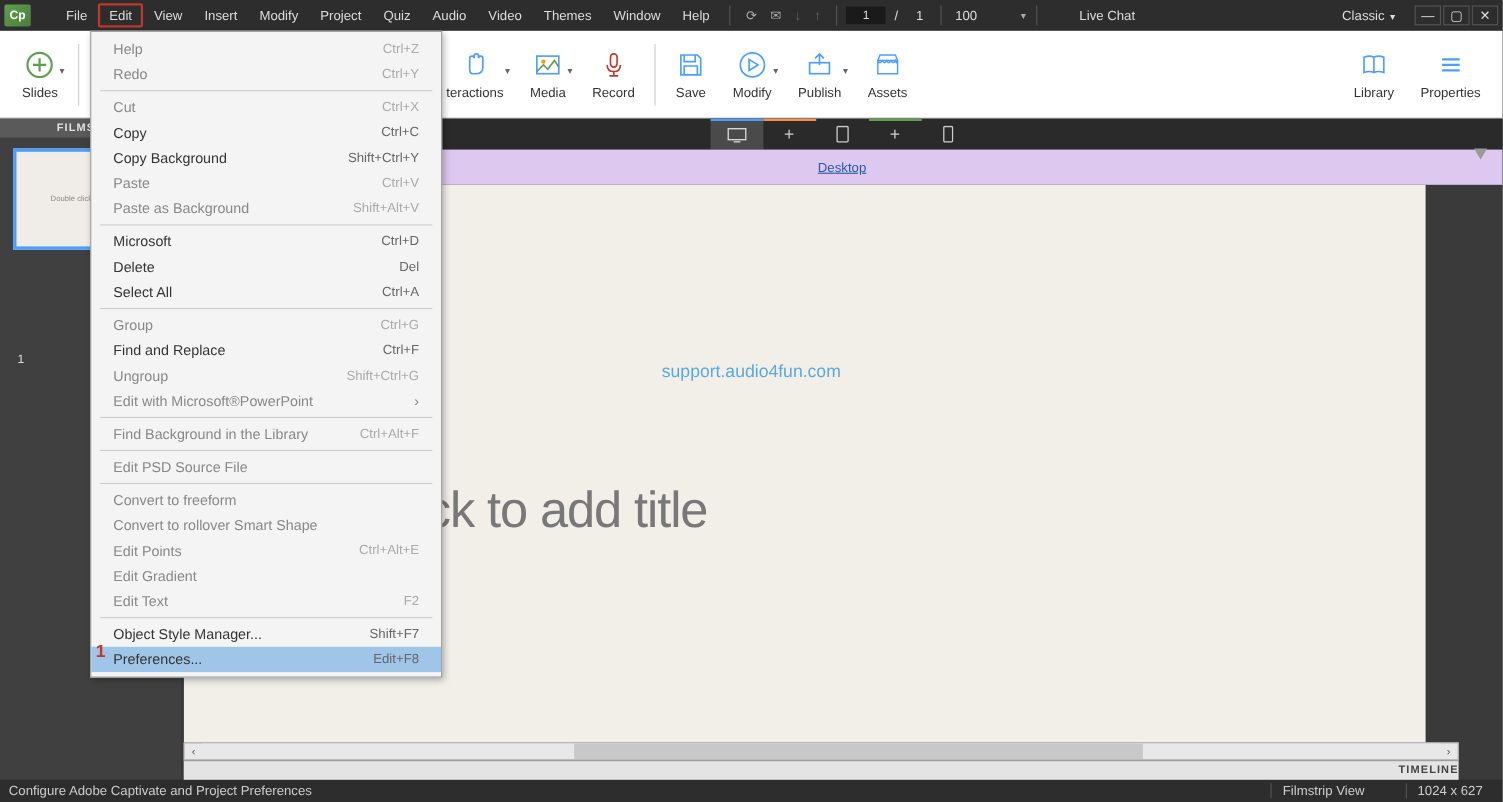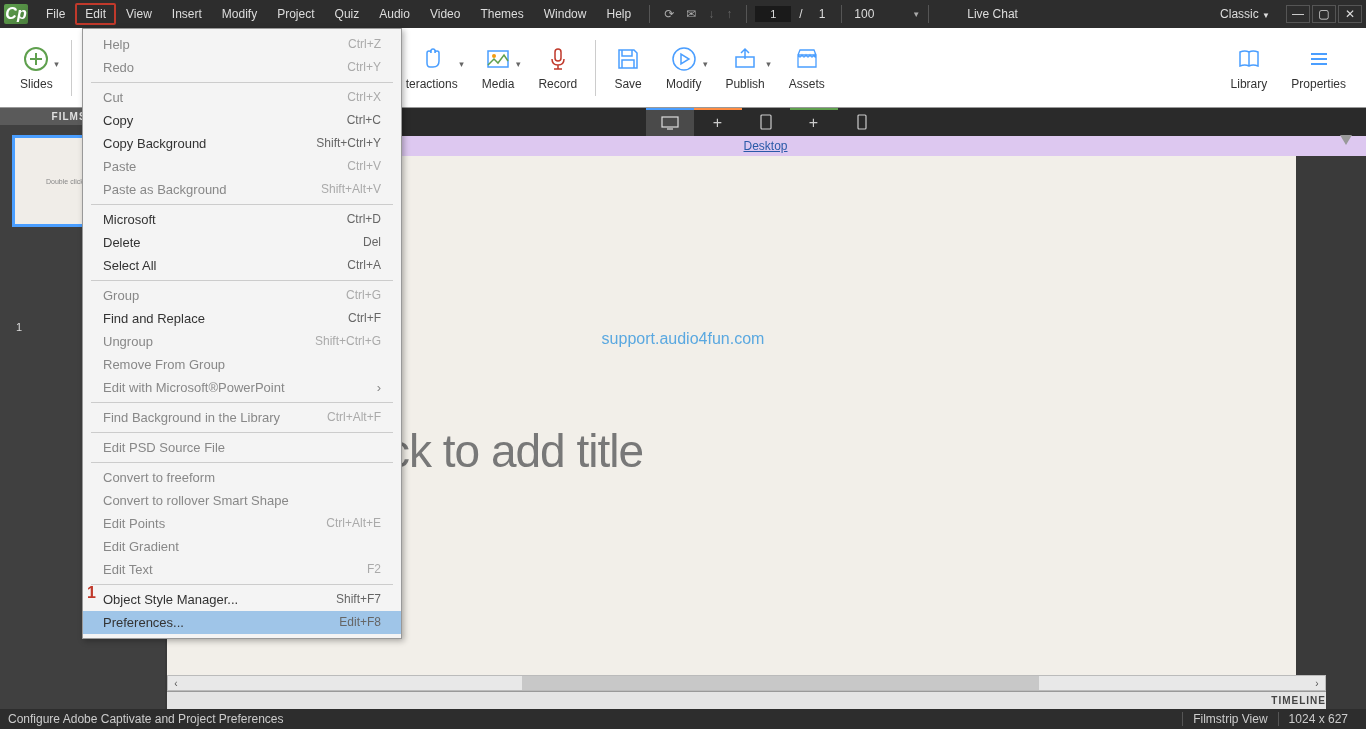--- a/index.html
+++ b/index.html
@@ -1,20 +1,20 @@
 <!DOCTYPE html>
 <html><head>
 <meta charset="utf-8">
 <style>
 * { margin: 0; padding: 0; box-sizing: border-box; font-family: "Segoe UI", Tahoma, sans-serif; }
 body { width: 1366px; height: 729px; background: #2d2d2d; overflow: hidden; position: relative; }
 
 
 .menubar { background: #2d2d2d; height: 28px; display: flex; align-items: center; padding: 0 4px; color: #ddd; font-size: 12px; }
-.logo { width: 24px; height: 20px; background: linear-gradient(135deg, #5fa04e, #4a7d3c); border-radius: 2px; margin-right: 8px; color: #fff; font-size: 16px; font-weight: bold; display: flex; align-items: center; justify-content: center; font-style: italic; }
+.logo { width: 24px; height: 20px; background: linear-gradient(135deg, #5fa04e, #4a7d3c); border-radius: 2px; margin-right: 22px; color: #fff; font-size: 11px; font-weight: bold; display: flex; align-items: center; justify-content: center; }
 .menu-item { padding: 4px 10px; cursor: pointer; }
 .menu-item.highlighted { border: 2px solid #c0392b; border-radius: 2px; padding: 2px 8px; }
 .menubar-sep { width: 1px; height: 18px; background: #555; margin: 0 8px; }
 .menubar-icon { padding: 2px 6px; color: #aaa; cursor: pointer; }
 .page-input { background: #1a1a1a; color: #ddd; width: 36px; text-align: center; border: none; font-size: 11px; padding: 2px; }
 .page-total { color: #ddd; margin: 0 8px; }
 .zoom-box { width: 50px; padding: 0 4px; }
 .dropdown-arrow { font-size: 8px; color: #aaa; margin-left: 12px; }
 .livechat { margin-left: 20px; }
 .spacer { flex: 1; }
@@ -50,21 +50,21 @@
 .thumb-num { color: #ddd; font-size: 11px; margin-top: 94px; margin-left: 6px; }
 .thumb { width: 140px; height: 92px; background: #f0ede8; border: 3px solid #4a9eff; margin-left: 2px; display: flex; align-items: center; justify-content: center; font-size: 7px; color: #888; }
 
 
 .canvas-area { flex: 1; background: #3a3a3a; display: flex; flex-direction: column; position: relative; }
 .device-tabs { height: 28px; background: #2a2a2a; display: flex; justify-content: center; align-items: stretch; }
 .dev-tab { width: 48px; display: flex; align-items: center; justify-content: center; color: #ccc; cursor: pointer; }
 .dev-tab.active { background: #4a4a4a; border-top: 2px solid #4a9eff; }
 .dev-tab.add1 { border-top: 2px solid #ff8c42; }
 .dev-tab.add2 { border-top: 2px solid #5fa04e; }
-.desktop-bar { background: #ddc8f0; height: 20px; display: flex; align-items: center; justify-content: center; position: relative; }
+.desktop-bar { background: #ddc8f0; height: 32px; display: flex; align-items: center; justify-content: center; position: relative; }
 .desktop-bar a { color: #2a5aa8; font-size: 12px; text-decoration: underline; }
 .ruler-marker { position: absolute; right: 14px; top: -1px; width: 0; height: 0; border-left: 6px solid transparent; border-right: 6px solid transparent; border-top: 10px solid #999; }
 .canvas-scroll { flex: 1; overflow: hidden; display: flex; margin: 0 40px 0 2px; }
 .canvas { flex: 1; background: #f2efe9; position: relative; margin-right: 2px; }
 .canvas-title-marker { position: absolute; left: 6px; top: 280px; width: 12px; height: 12px; border: 2px dashed #f39c12; }
 .canvas-title { position: absolute; left: 28px; top: 268px; font-size: 46px; color: #787878; letter-spacing: -1px; }
 .watermark { position: absolute; left: 50%; top: 330px; transform: translateX(-50%); color: #5aa8e0; font-size: 16px; }
 
 
 .right-gutter { width: 28px; background: #3a3a3a; }
@@ -72,21 +72,21 @@
 
 .hscroll { height: 16px; background: #e8e8e8; border: 1px solid #bbb; display: flex; align-items: center; margin: 0 40px 0 2px; }
 .hscroll .arrow { width: 16px; text-align: center; font-size: 10px; color: #555; cursor: pointer; }
 .hscroll .thumb-bar { flex: 1; background: #e8e8e8; position: relative; height: 14px; }
 .hscroll .thumb-handle { position: absolute; left: 30%; width: 46%; height: 100%; background: #c8c8c8; }
 
 
 .timeline-strip { height: 18px; background: #e4e4e4; border-top: 1px solid #999; text-align: right; font-size: 10px; font-weight: bold; letter-spacing: 1px; color: #444; line-height: 18px; margin: 0 40px 0 2px; }
 
 
-.statusbar { position: absolute; bottom: 0; left: 0; right: 0; height: 20px; background: #2d2d2d; color: #ccc; font-size: 12px; display: flex; align-items: center; padding: 0 8px; }
+.statusbar { position: absolute; bottom: 0; left: 0; right: 0; height: 20px; background: #2d2d2d; color: #ccc; font-size: 12px; display: flex; align-items: center; padding: 0 8px; gap: 27px; }
 .statusbar .sp { flex: 1; }
 .statusbar .seg { padding: 0 10px; border-left: 1px solid #555; }
 </style>
 </head>
 <body>
 
 <div class="menubar">
   <div class="logo">Cp</div>
   <div class="menu-item">File</div>
   <div class="menu-item highlighted">Edit</div>
@@ -326,23 +326,20 @@
       <span class="shortcut">Ctrl+G</span>
     </div>
     <div class="edit-row">
       <span>Find and Replace</span>
       <span class="shortcut">Ctrl+F</span>
     </div>
     <div class="edit-row disabled">
       <span>Ungroup</span>
       <span class="shortcut">Shift+Ctrl+G</span>
     </div>
-    <div class="edit-row disabled">
-      <span>Remove From Group</span>
-    </div>
     <div class="edit-row disabled edit-sub">
       <span>Edit with Microsoft®PowerPoint</span>
     </div>
     <div class="edit-sep"></div>
     <div class="edit-row disabled">
       <span>Find Background in the Library</span>
       <span class="shortcut">Ctrl+Alt+F</span>
     </div>
     <div class="edit-sep"></div>
     <div class="edit-row disabled">

